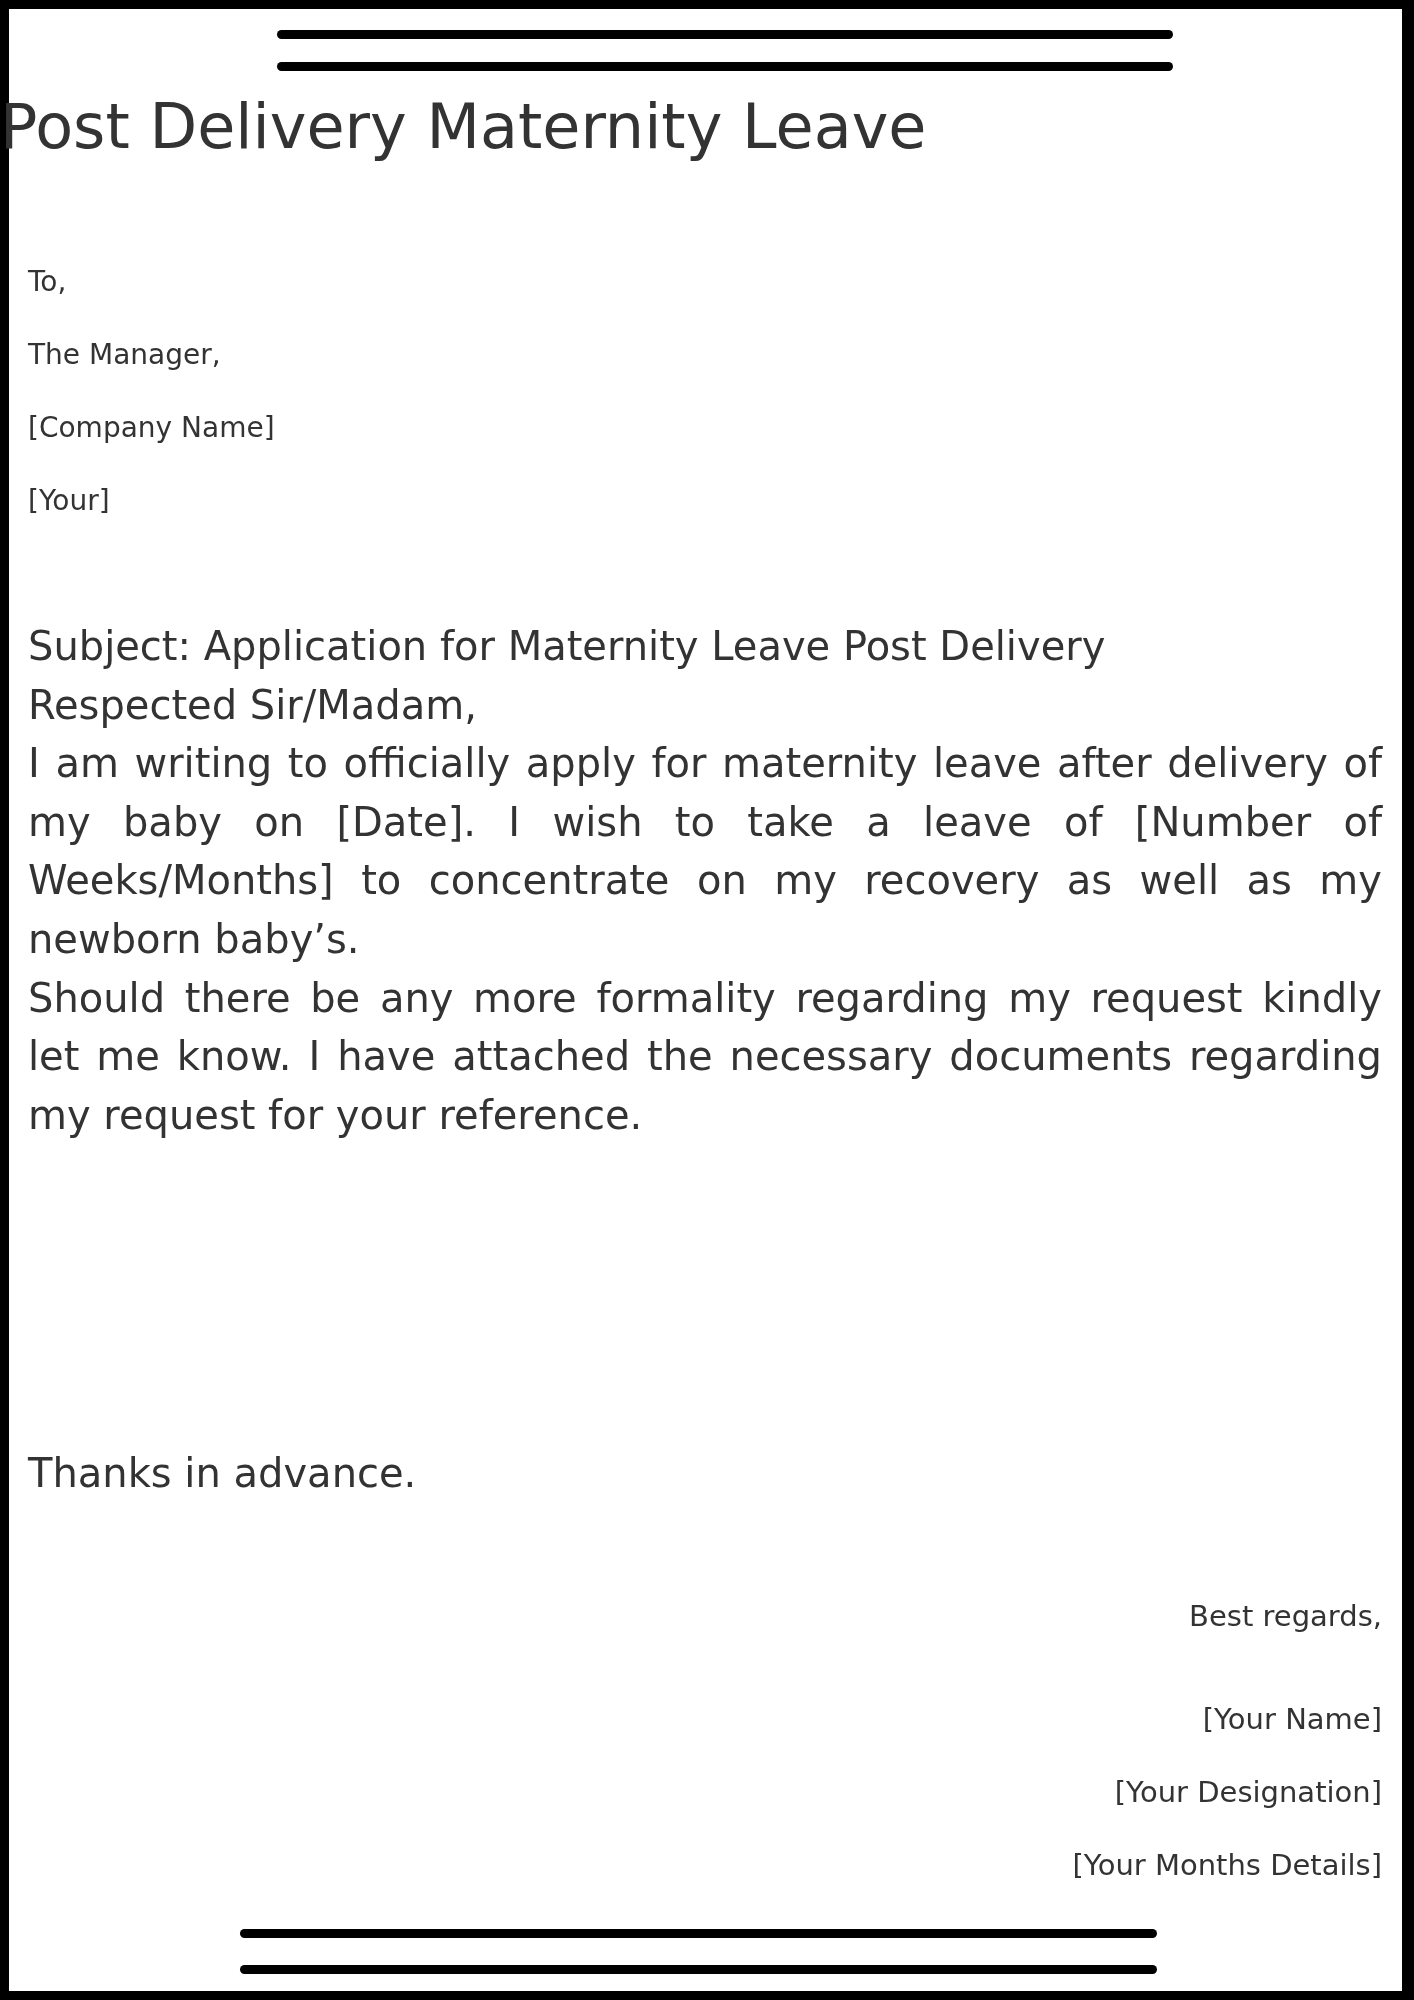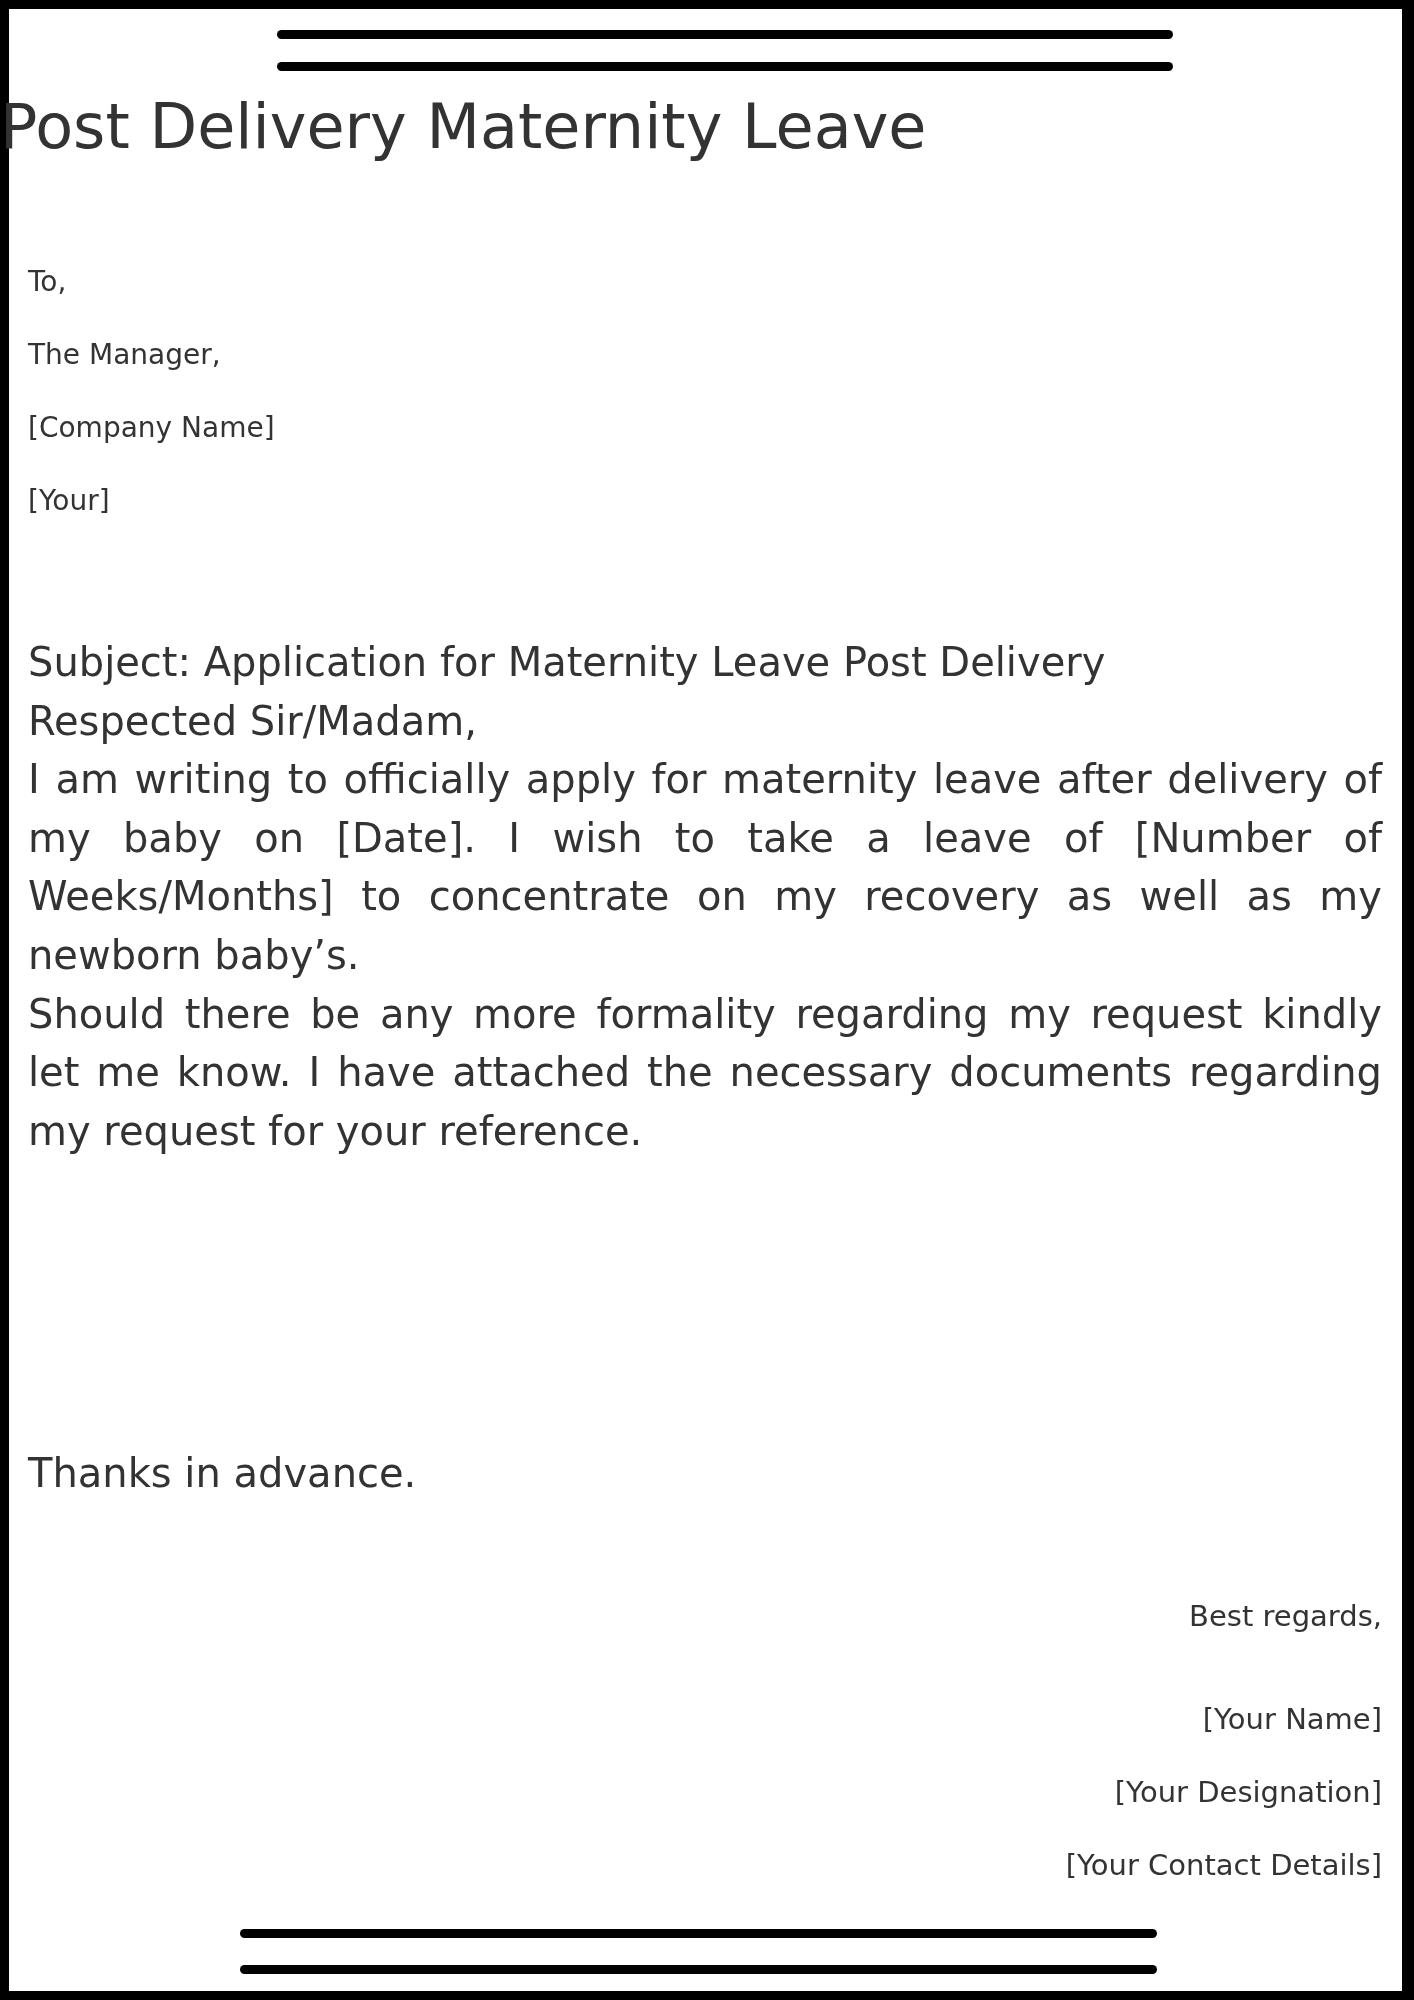--- a/index.html
+++ b/index.html
@@ -20,21 +20,21 @@
     position: absolute;
   }
   .title {
     position: absolute; left: 0; width: 1414px; text-align: left;
     font-size: 62px; line-height: 90px; top: 82px; letter-spacing: 0px;
     color: #333333;
   }
   .title span { display: block; }
   .addr { position: absolute; left: 28px; font-size: 28px; line-height: 73px; top: 245px; }
   .addr div { height: 73px; white-space: nowrap; }
-  .body-block { position: absolute; left: 28px; width: 1354px; font-size: 40px; line-height: 58.6px; top: 617px; margin-top: 16px; }
+  .body-block { position: absolute; left: 28px; width: 1354px; font-size: 40px; line-height: 58.6px; top: 617px; }
   .body-block .line { white-space: nowrap; }
   .body-block p { margin: 0; text-align: justify; text-align-last: left; }
   .thanks { position: absolute; left: 28px; top: 1444px; font-size: 40px; line-height: 58px; }
   .closing { position: absolute; right: 32px; top: 1587px; font-size: 29px; text-align: right; }
   .closing .regards { line-height: 58px; margin-bottom: 38px; }
   .closing .sig div { line-height: 73px; white-space: nowrap; }
 </style>
 </head>
 <body>
 
@@ -61,18 +61,18 @@
   <p>Should there be any more formality regarding my request kindly let me know. I have attached the necessary documents regarding my request for your reference.</p>
 </div>
 
 <div class="doc thanks">Thanks in advance.</div>
 
 <div class="doc closing">
   <div class="regards">Best regards,</div>
   <div class="sig">
     <div>[Your Name]</div>
     <div>[Your Designation]</div>
-    <div>[Your Contact Details]</div>
+    <div>[Your Months Details]</div>
   </div>
 </div>
 
 <div class="rule" style="left:240px; top:1929px; width:917px;"></div>
 <div class="rule" style="left:240px; top:1965px; width:917px;"></div>
 
 </body></html>

